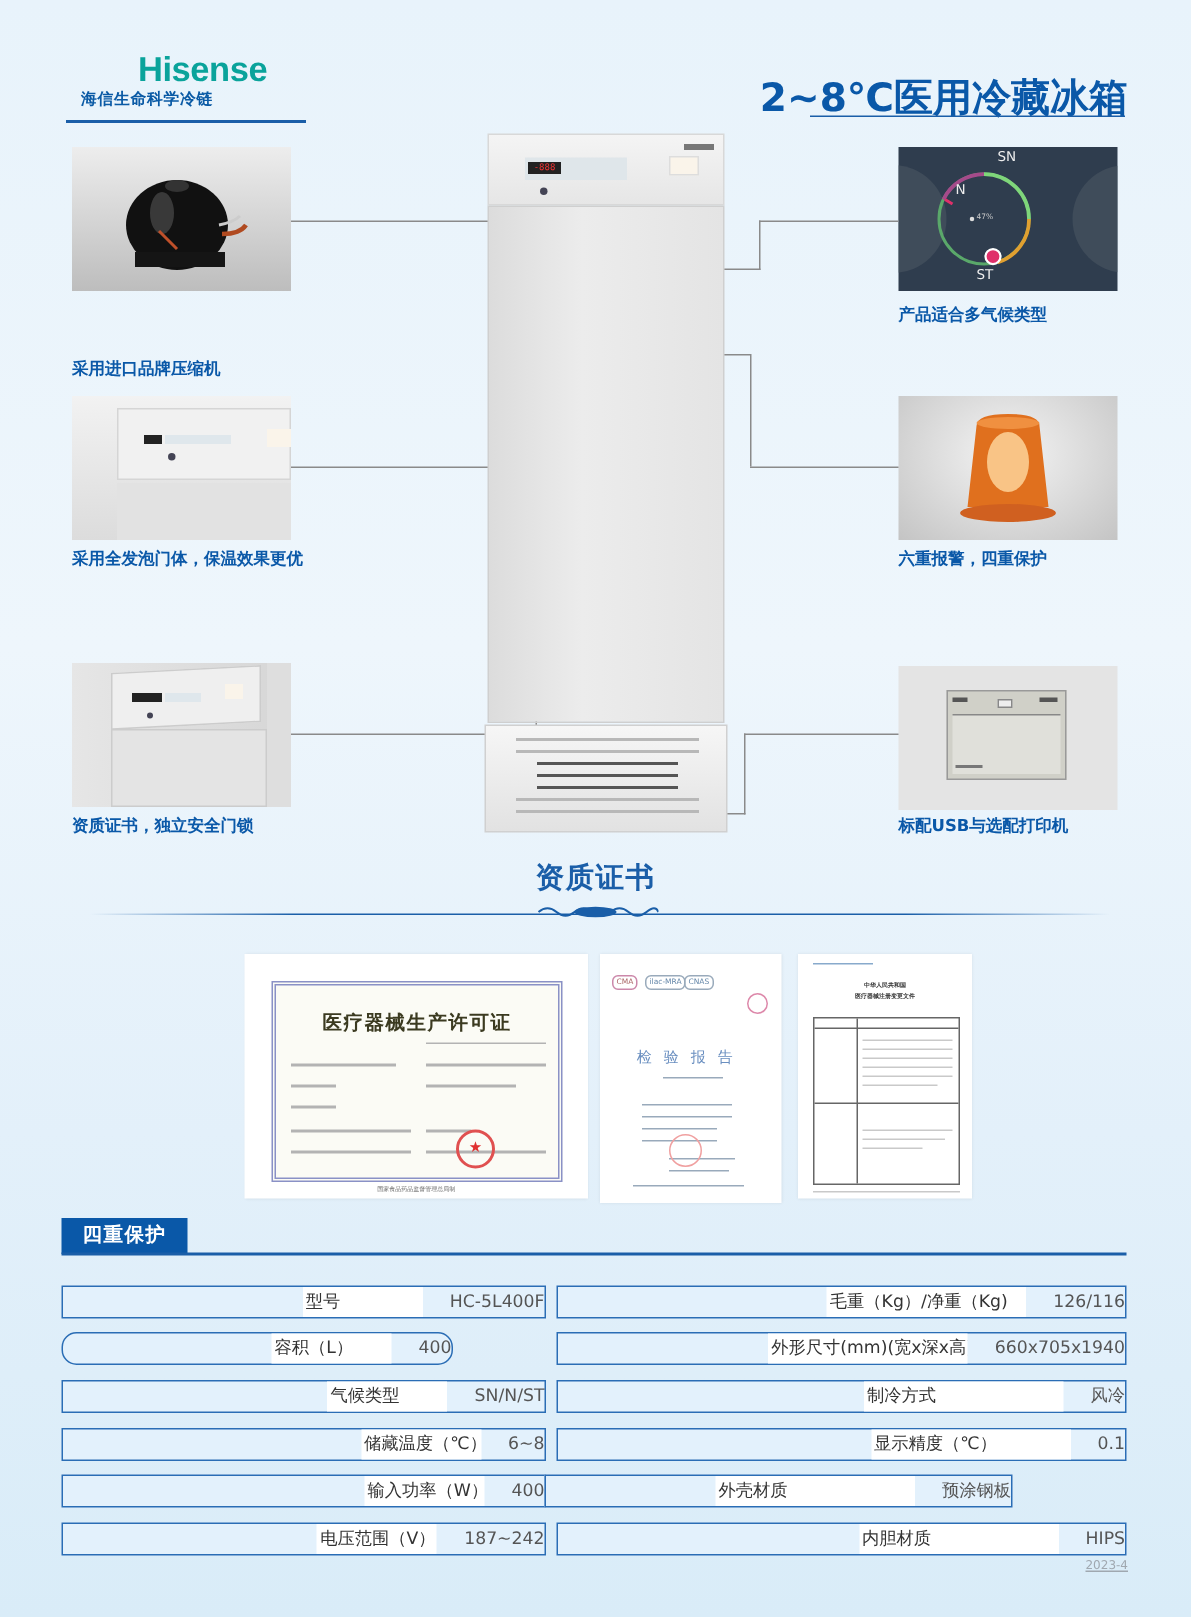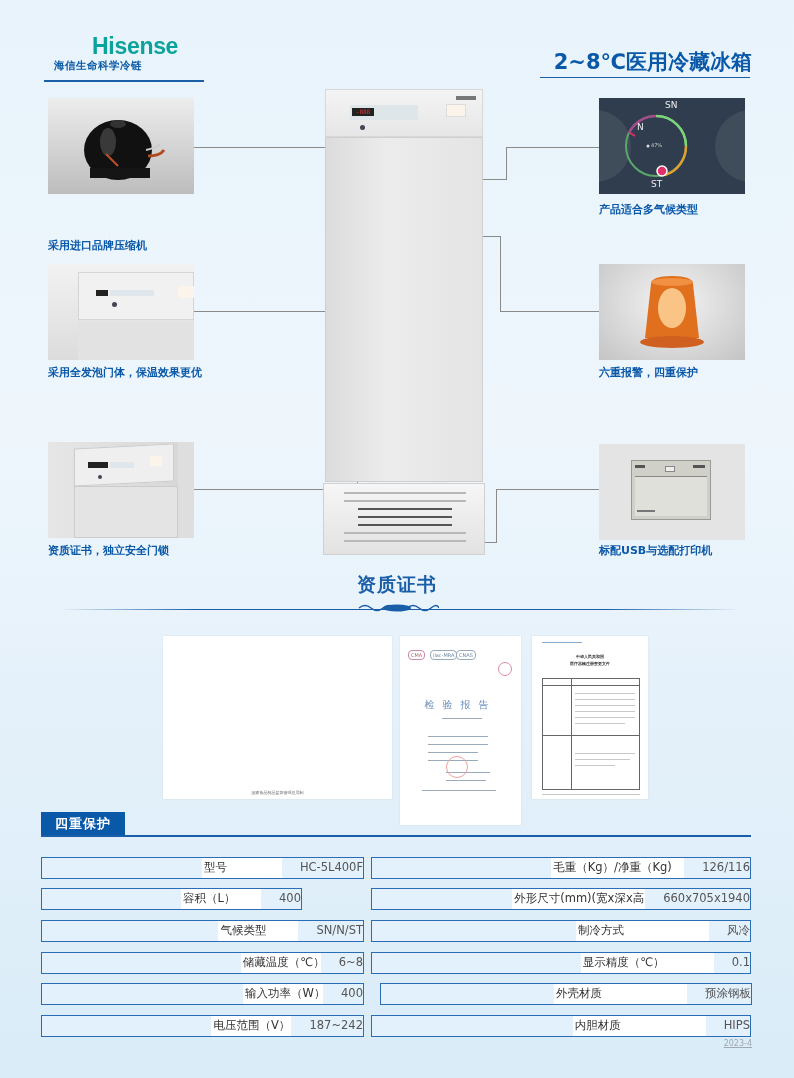--- a/index.html
+++ b/index.html
@@ -10,21 +10,21 @@
     position: relative;
     color: #333;
   }
   .abs { position: absolute; }
 
   
   .logo { left: 44px; top: 34px; }
   .logo-en { font-family: "Liberation Sans", sans-serif; font-weight: bold; font-size: 23px; color: #0aa39b; letter-spacing: -0.3px; line-height: 24px; margin-left: 48px; }
   .logo-cn { font-size: 10.5px; color: #0a5aa5; margin-left: 10px; margin-top: 1px; font-weight: bold; letter-spacing: 0.5px; }
   .header-rule-left { left: 44px; top: 80px; width: 160px; height: 2px; background: #1a5ea8; }
-  .title { right: 42px; top: 48px; font-size: 21px; font-weight: bold; color: #0a58a8; }
+  .title { right: 42px; top: 48px; font-size: 26px; font-weight: bold; color: #0a58a8; }
   .header-rule-right { left: 540px; top: 77px; width: 210px; height: 1px; background: #1a5ea8; }
 
   
   .feat-img { width: 146px; height: 96px; background: linear-gradient(180deg, #f2f2f2, #c8c8c8); overflow: hidden; }
   .feat-label { font-size: 11px; font-weight: bold; color: #0a58a8; white-space: nowrap; }
   .connector { background: #8a8a8a; }
   .dot { width: 5px; height: 5px; border-radius: 50%; background: #8a8a8a; }
 
   
   .fridge { left: 323px; top: 89px; width: 162px; height: 466px; }
@@ -198,24 +198,38 @@
 </div>
 
 <div class="abs cert-title">资质证书</div>
 <div class="abs cert-rule"></div>
 <svg class="abs cert-flourish" viewBox="0 0 84 12">
   <path d="M4 6 q6 -5 12 0 q6 5 12 0 q6 -5 12 0 q6 5 12 0 q6 -5 12 0 q6 5 12 0 q6 -5 8 0" stroke="#1a5ea8" stroke-width="1.4" fill="none"></path>
   <ellipse cx="42" cy="6" rx="14" ry="3.5" fill="#1a5ea8"></ellipse>
 </svg>
 
 <div class="abs cert-card" style="left:163px;top:636px;width:229px;height:163px;">
+  <div class="lic-frame">
+    <div class="lic-title">医疗器械生产许可证</div>
+    <div class="lic-line" style="left:100px;top:38px;width:80px;height:1px;"></div>
+    <div class="lic-line" style="left:10px;top:52px;width:70px;"></div>
+    <div class="lic-line" style="left:100px;top:52px;width:80px;"></div>
+    <div class="lic-line" style="left:10px;top:66px;width:30px;"></div>
+    <div class="lic-line" style="left:100px;top:66px;width:60px;"></div>
+    <div class="lic-line" style="left:10px;top:80px;width:30px;"></div>
+    <div class="lic-line" style="left:10px;top:96px;width:80px;"></div>
+    <div class="lic-line" style="left:100px;top:96px;width:30px;"></div>
+    <div class="lic-line" style="left:10px;top:110px;width:80px;"></div>
+    <div class="lic-line" style="left:100px;top:110px;width:80px;"></div>
+    <div class="lic-seal">★</div>
+  </div>
   <div class="lic-footer">国家食品药品监督管理总局制</div>
 </div>
 
-<div class="abs cert-card" style="left:400px;top:636px;width:121px;height:189px;">
+<div class="abs cert-card" style="left:400px;top:636px;width:121px;height:166px;">
   <div class="rep-badge" style="left:8px;">CMA</div>
   <div class="rep-badge" style="left:30px;border-color:#9ab;color:#68a;">ilac-MRA</div>
   <div class="rep-badge" style="left:56px;border-color:#9ab;color:#68a;">CNAS</div>
   <div style="position:absolute;left:98px;top:26px;width:14px;height:14px;border:1px solid #d8a;border-radius:50%;"></div>
   <div class="rep-title">检验报告</div>
   <div class="rep-line" style="top:82px;width:40px;left:42px;"></div>
   <div class="rep-line" style="top:100px;width:60px;"></div>
   <div class="rep-line" style="top:108px;width:60px;"></div>
   <div class="rep-line" style="top:116px;width:50px;"></div>
   <div class="rep-line" style="top:124px;width:50px;"></div>
@@ -247,21 +261,21 @@
 </div>
 
 <div class="abs tech-tab">四重保护</div>
 <div class="abs tech-rule"></div>
 
 <div class="left-col">
   <div class="spec-row" style="left:41px;top:857px;width:323px;">
     <div class="spec-label">型号</div>
     <div class="spec-value">HC-5L400F</div>
   </div>
-  <div class="spec-row" style="left:41px;top:888px;width:261px;">
+  <div class="spec-row" style="left:41px;top:888px;width:261px;border-radius:10px;">
     <div class="spec-label">容积（L）</div>
     <div class="spec-value">400</div>
   </div>
   <div class="spec-row" style="left:41px;top:920px;width:323px;">
     <div class="spec-label">气候类型</div>
     <div class="spec-value">SN/N/ST</div>
   </div>
   <div class="spec-row" style="left:41px;top:952px;width:323px;">
     <div class="spec-label">储藏温度（℃）</div>
     <div class="spec-value">6~8</div>
@@ -286,21 +300,21 @@
     <div class="spec-value">660x705x1940</div>
   </div>
   <div class="spec-row" style="left:371px;top:920px;width:380px;">
     <div class="spec-label">制冷方式</div>
     <div class="spec-value">风冷</div>
   </div>
   <div class="spec-row" style="left:371px;top:952px;width:380px;">
     <div class="spec-label">显示精度（℃）</div>
     <div class="spec-value">0.1</div>
   </div>
-  <div class="spec-row" style="left:380px;top:983px;width:372px;">
+  <div class="spec-row" style="left:363px;top:983px;width:312px;">
     <div class="spec-label">外壳材质</div>
     <div class="spec-value">预涂钢板</div>
   </div>
   <div class="spec-row" style="left:371px;top:1015px;width:380px;">
     <div class="spec-label">内胆材质</div>
     <div class="spec-value">HIPS</div>
   </div>
 </div>
 
 <div class="abs footer-code">2023-4</div>

